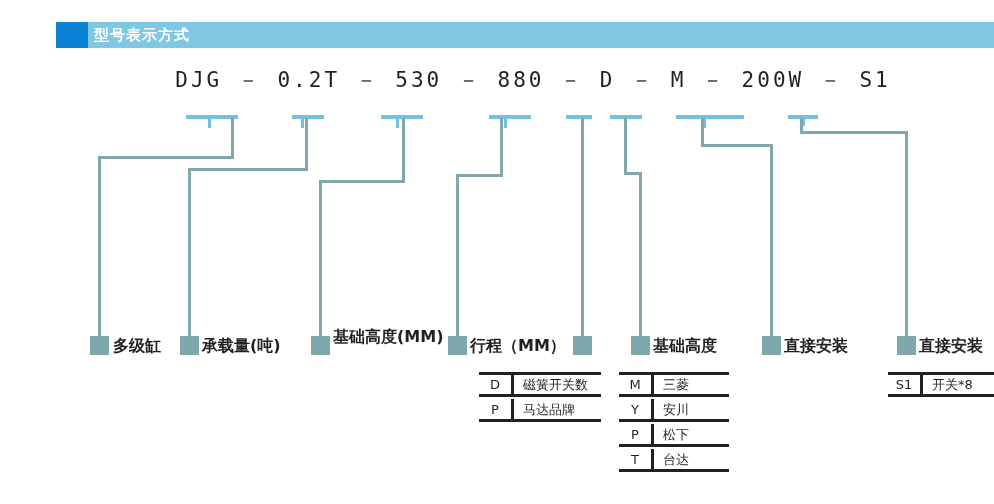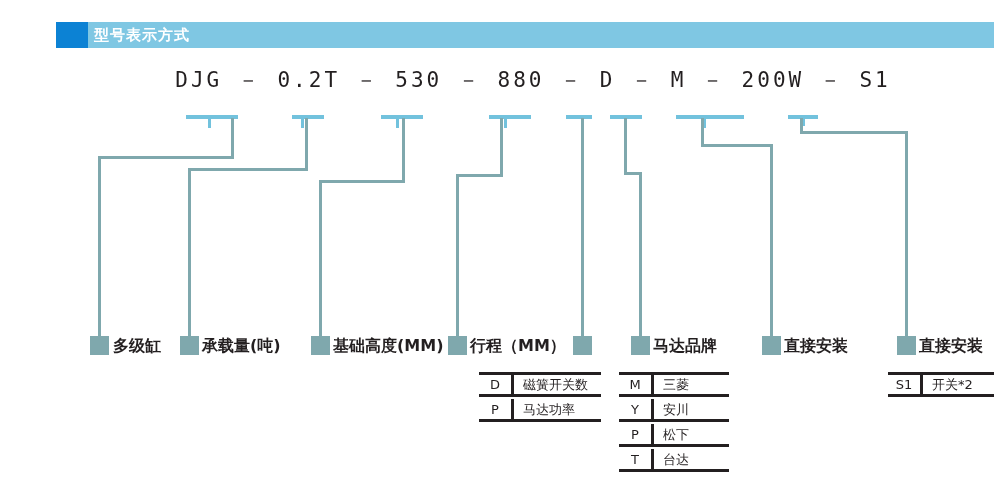--- a/index.html
+++ b/index.html
@@ -122,50 +122,50 @@
   </div>
 
   <div>
     <div class="bullet" style="left:54px;top:336px;"></div>
     <div class="lbl" style="left:77px;top:336px;">多级缸</div>
 
     <div class="bullet" style="left:144px;top:336px;"></div>
     <div class="lbl" style="left:166px;top:336px;">承载量(吨)</div>
 
     <div class="bullet" style="left:275px;top:336px;"></div>
-    <div class="lbl" style="left:297px;top:336px;">基础高度(MM)</div>
+    <div class="lbl" style="left:297px;top:327px;">基础高度(MM)</div>
 
     <div class="bullet" style="left:412px;top:336px;"></div>
     <div class="lbl" style="left:434px;top:336px;">行程（MM）</div>
 
     <div class="bullet" style="left:537px;top:336px;"></div>
     <div class="lbl" style="left:560px;top:336px;"></div>
 
     <div class="bullet" style="left:595px;top:336px;"></div>
-    <div class="lbl" style="left:617px;top:336px;">马达品牌</div>
+    <div class="lbl" style="left:617px;top:336px;">基础高度</div>
 
     <div class="bullet" style="left:726px;top:336px;"></div>
     <div class="lbl" style="left:748px;top:336px;">直接安装</div>
 
     <div class="bullet" style="left:861px;top:336px;"></div>
     <div class="lbl" style="left:883px;top:336px;">直接安装</div>
   </div>
 
   <div class="otable" style="left:443px;top:372px;width:122px;">
     <div class="toprule" style="width:122px;"></div>
     <div class="orow" style="top:0;">
       <span class="code">D</span>
       <span class="vdiv"></span>
       <span class="desc">磁簧开关数</span>
       <span class="rule" style="width:122px;"></span>
     </div>
     <div class="orow" style="top:0;">
       <span class="code">P</span>
       <span class="vdiv"></span>
-      <span class="desc">马达功率</span>
+      <span class="desc">马达品牌</span>
       <span class="rule" style="width:122px;"></span>
     </div>
   </div>
 
   <div class="otable" style="left:583px;top:372px;width:110px;">
     <div class="toprule" style="width:110px;"></div>
     <div class="orow">
       <span class="code">M</span>
       <span class="vdiv"></span>
       <span class="desc">三菱</span>
@@ -189,18 +189,18 @@
       <span class="desc">台达</span>
       <span class="rule" style="width:110px;"></span>
     </div>
   </div>
 
   <div class="otable" style="left:852px;top:372px;width:110px;">
     <div class="toprule" style="width:110px;"></div>
     <div class="orow">
       <span class="code">S1</span>
       <span class="vdiv"></span>
-      <span class="desc">开关*2</span>
+      <span class="desc">开关*8</span>
       <span class="rule" style="width:110px;"></span>
     </div>
   </div>
 
 </div>
 
 </body></html>

